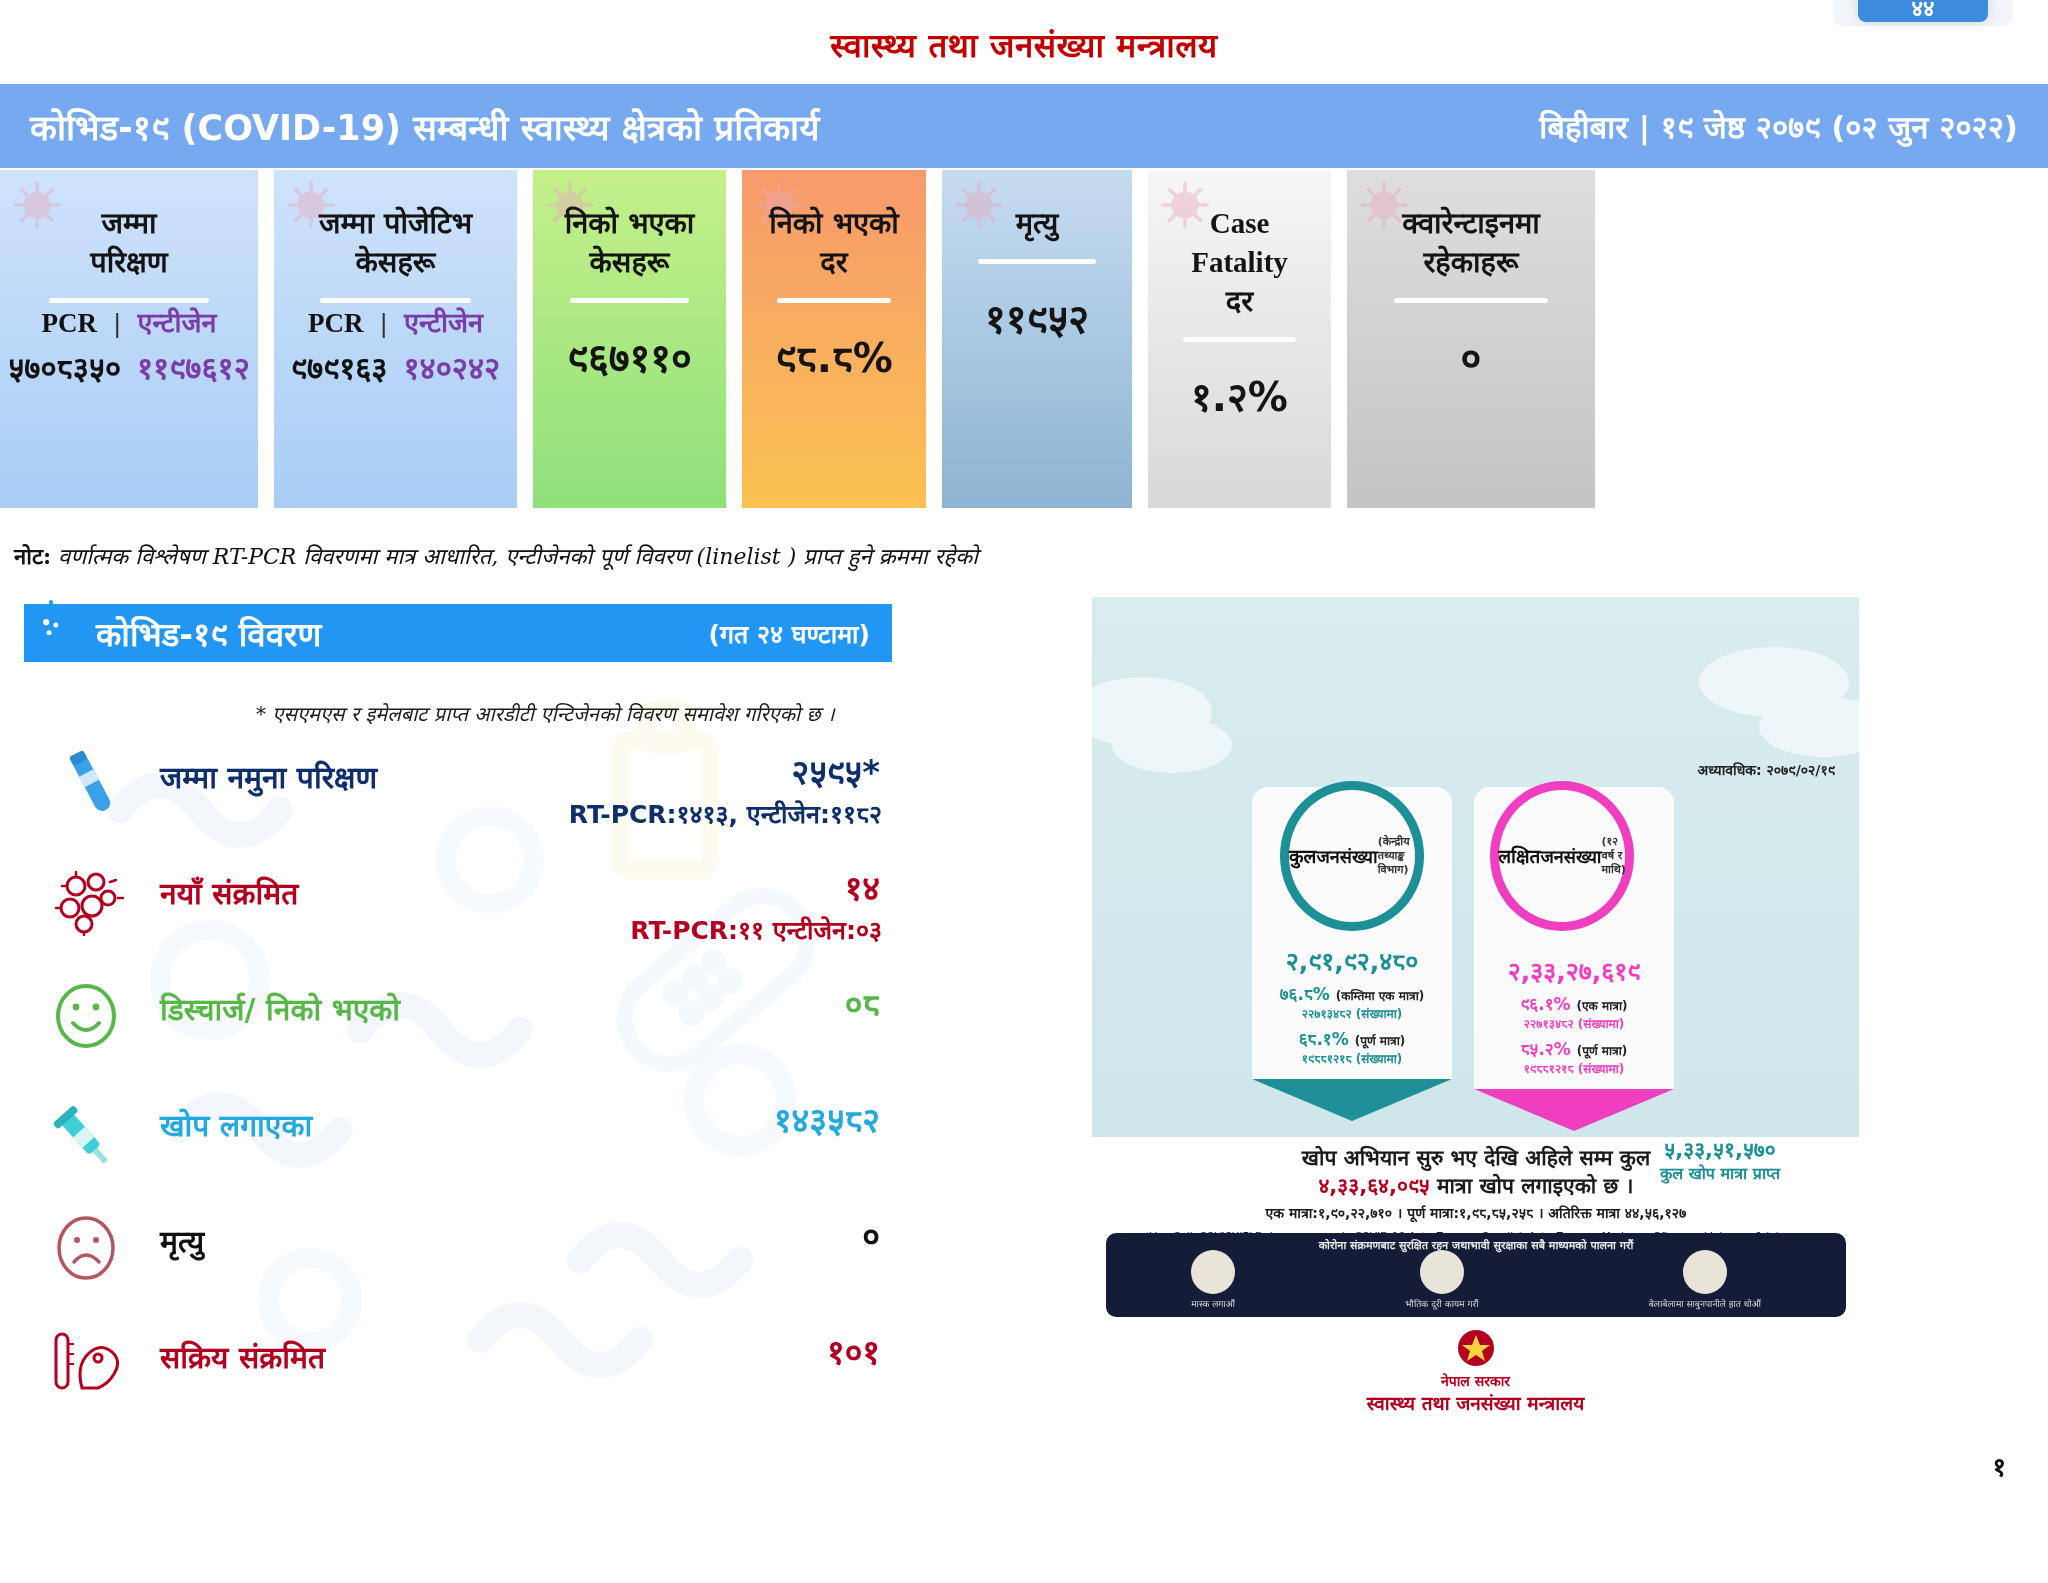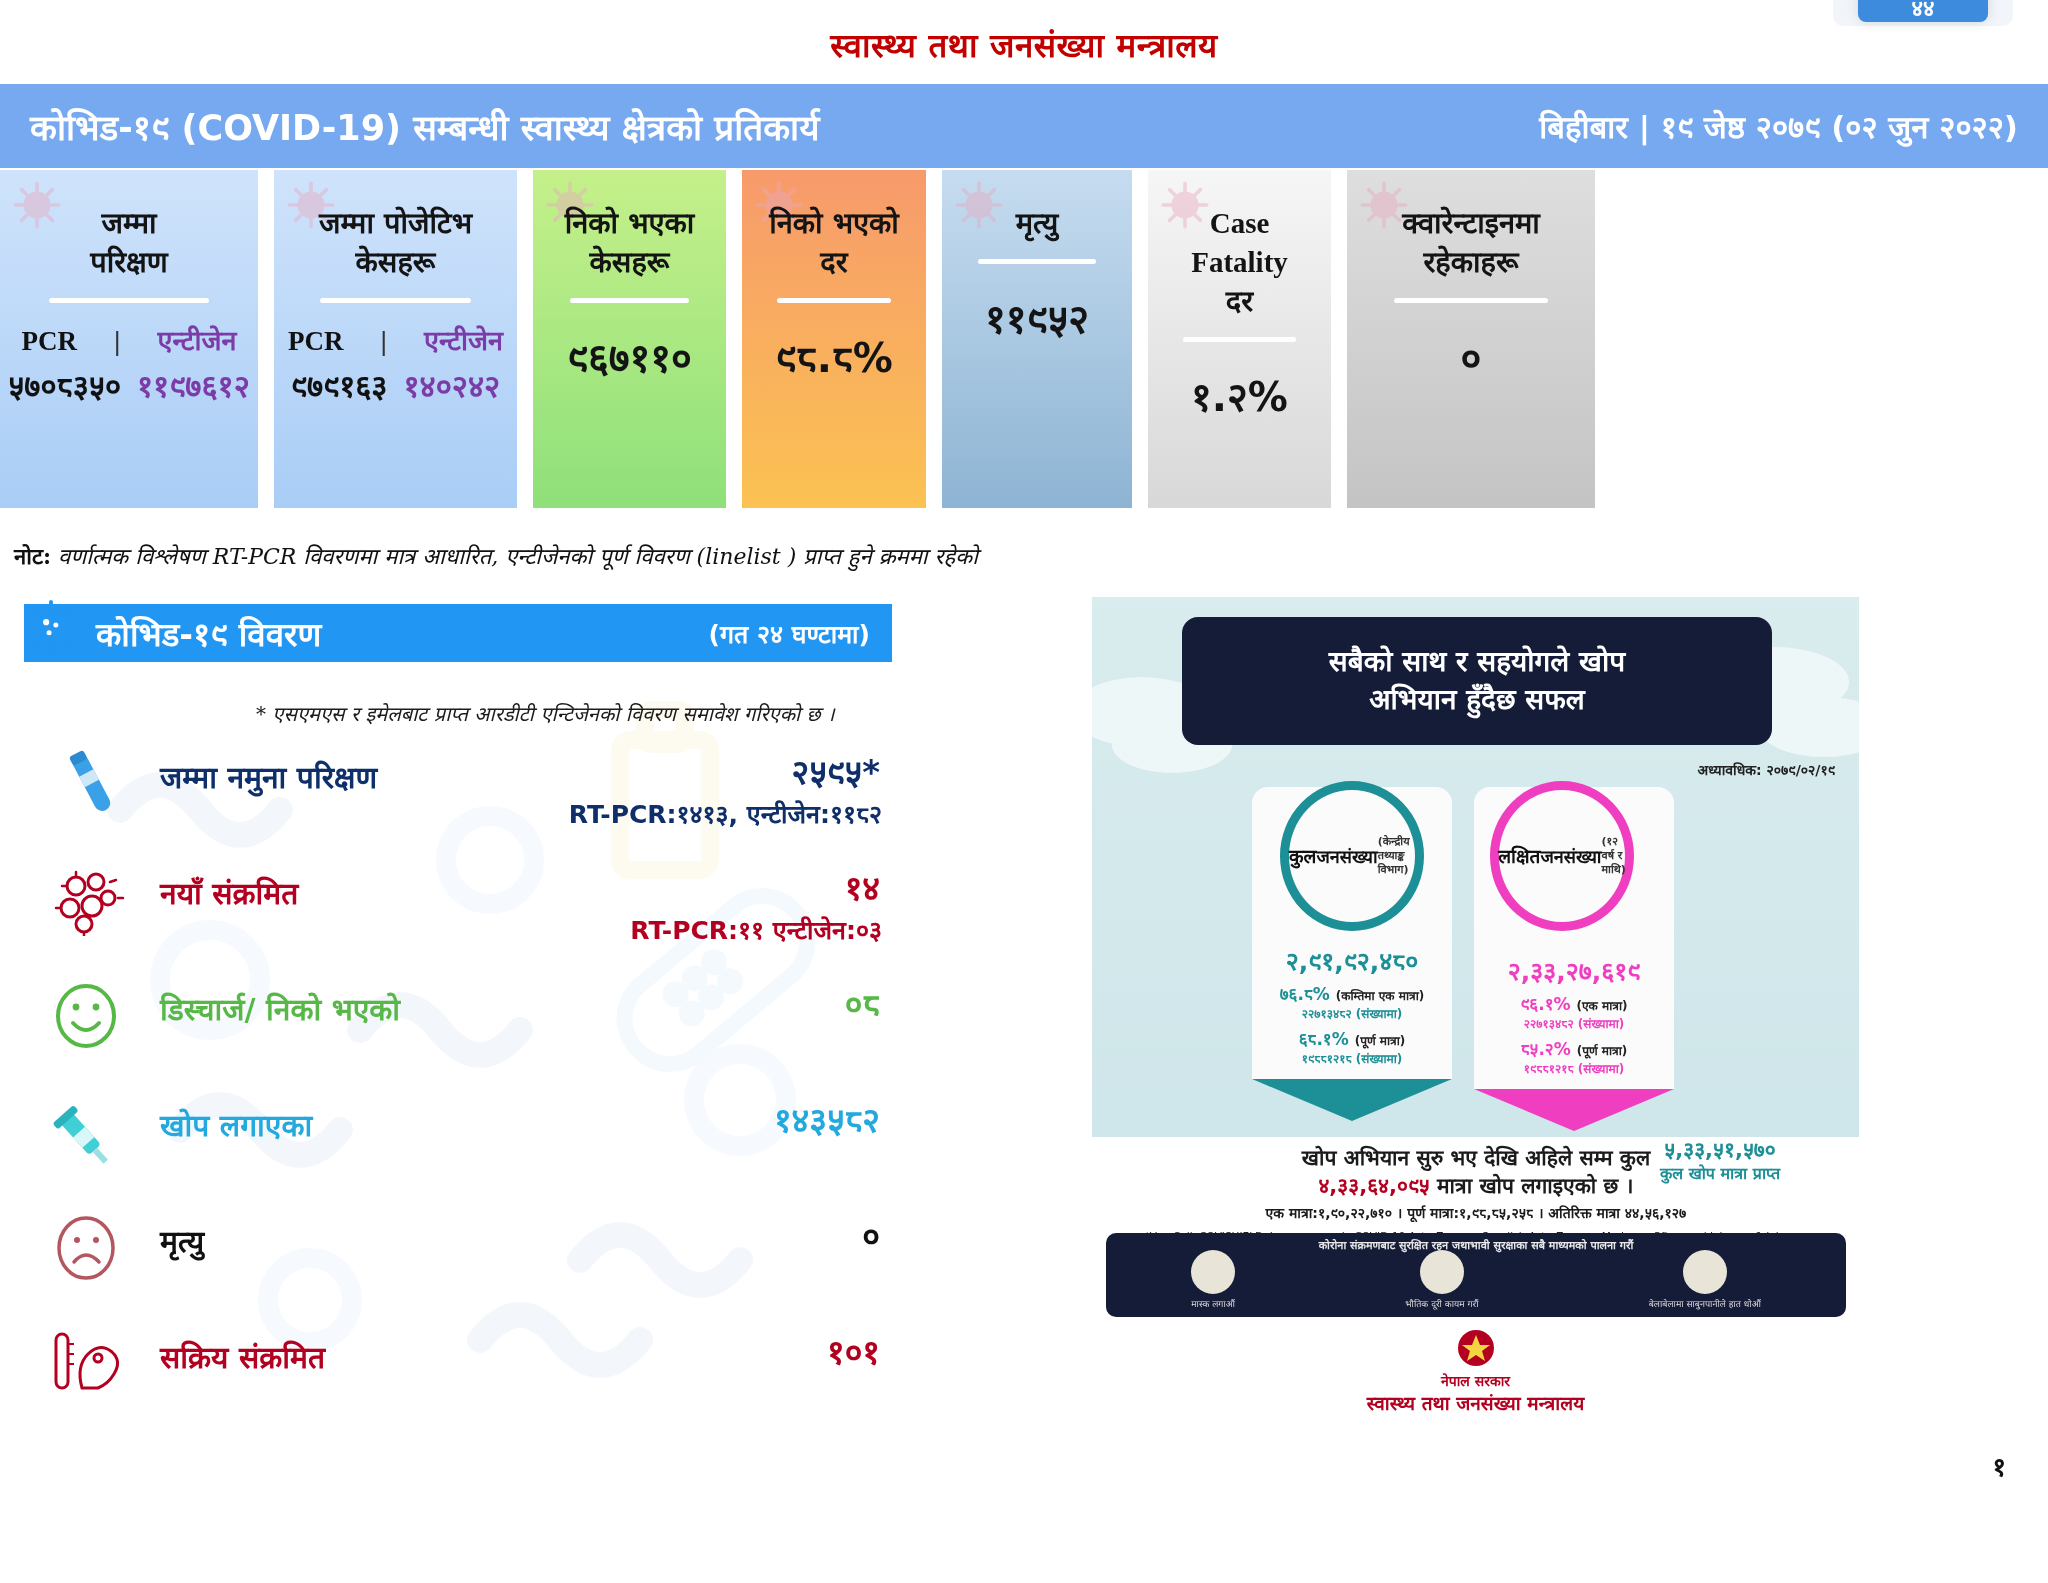--- a/index.html
+++ b/index.html
@@ -70,22 +70,22 @@
     font-family: "DejaVu Sans", sans-serif;
     font-size: 29px; font-weight: 700; color: #141414;
     text-align: center; line-height: 1.35;
     z-index: 2;
   }
   .rule {
     width: 62%; height: 5px; background: #ffffff;
     margin: 16px 0 0 0; border-radius: 3px; z-index: 2;
   }
   .card-sub {
-    margin-top: 18px; display: flex; justify-content: center;
-    align-items: baseline; gap: 36px; z-index: 2;
+    display: flex; justify-content: center;
+    align-items: baseline; gap: 16px; z-index: 2;
     font-family: "DejaVu Sans", sans-serif;
   }
   .lbl-pcr { font-family:"Liberation Serif", serif; font-size: 27px; font-weight: 700; color:#111; }
   .lbl-sep { font-size: 25px; color:#333; }
   .lbl-ag  { font-size: 27px; font-weight: 700; color:#7b3ca8; }
   .card-nums {
     margin-top: 6px; display: flex; justify-content: center;
     gap: 16px; z-index: 2;
     font-family: "DejaVu Sans", sans-serif;
     font-size: 31px; font-weight: 700;
@@ -564,24 +564,20 @@
         <div class="row-value" style="color:#b40020">१०१</div>
       </div>
     </div>
 
   <div class="poster">
     <div class="cloud" style="left:-20px;top:80px;width:140px;height:70px;"></div>
     <div class="cloud" style="left:20px;top:120px;width:120px;height:56px;"></div>
     <div class="cloud" style="right:10px;top:50px;width:150px;height:70px;"></div>
     <div class="cloud" style="right:-30px;top:100px;width:130px;height:60px;"></div>
 
-    <div class="poster-banner">
-      <div>सबैको साथ र सहयोगले खोप</div>
-      <div>अभियान हुँदैछ सफल</div>
-    </div>
     <div class="poster-asof">अध्यावधिक: २०७९/०२/१९</div>
 
     <div id="pills">
         <div class="pill" style="left: 160px; top: 190px;">
           <div style="position:relative;width:200px;">
             <div class="pill-circle">
               <div class="pc-t1">कुल</div>
               <div class="pc-t2">जनसंख्या</div>
               <div class="pc-t3">(केन्द्रीय तथ्याङ्क विभाग)</div>
             </div>

